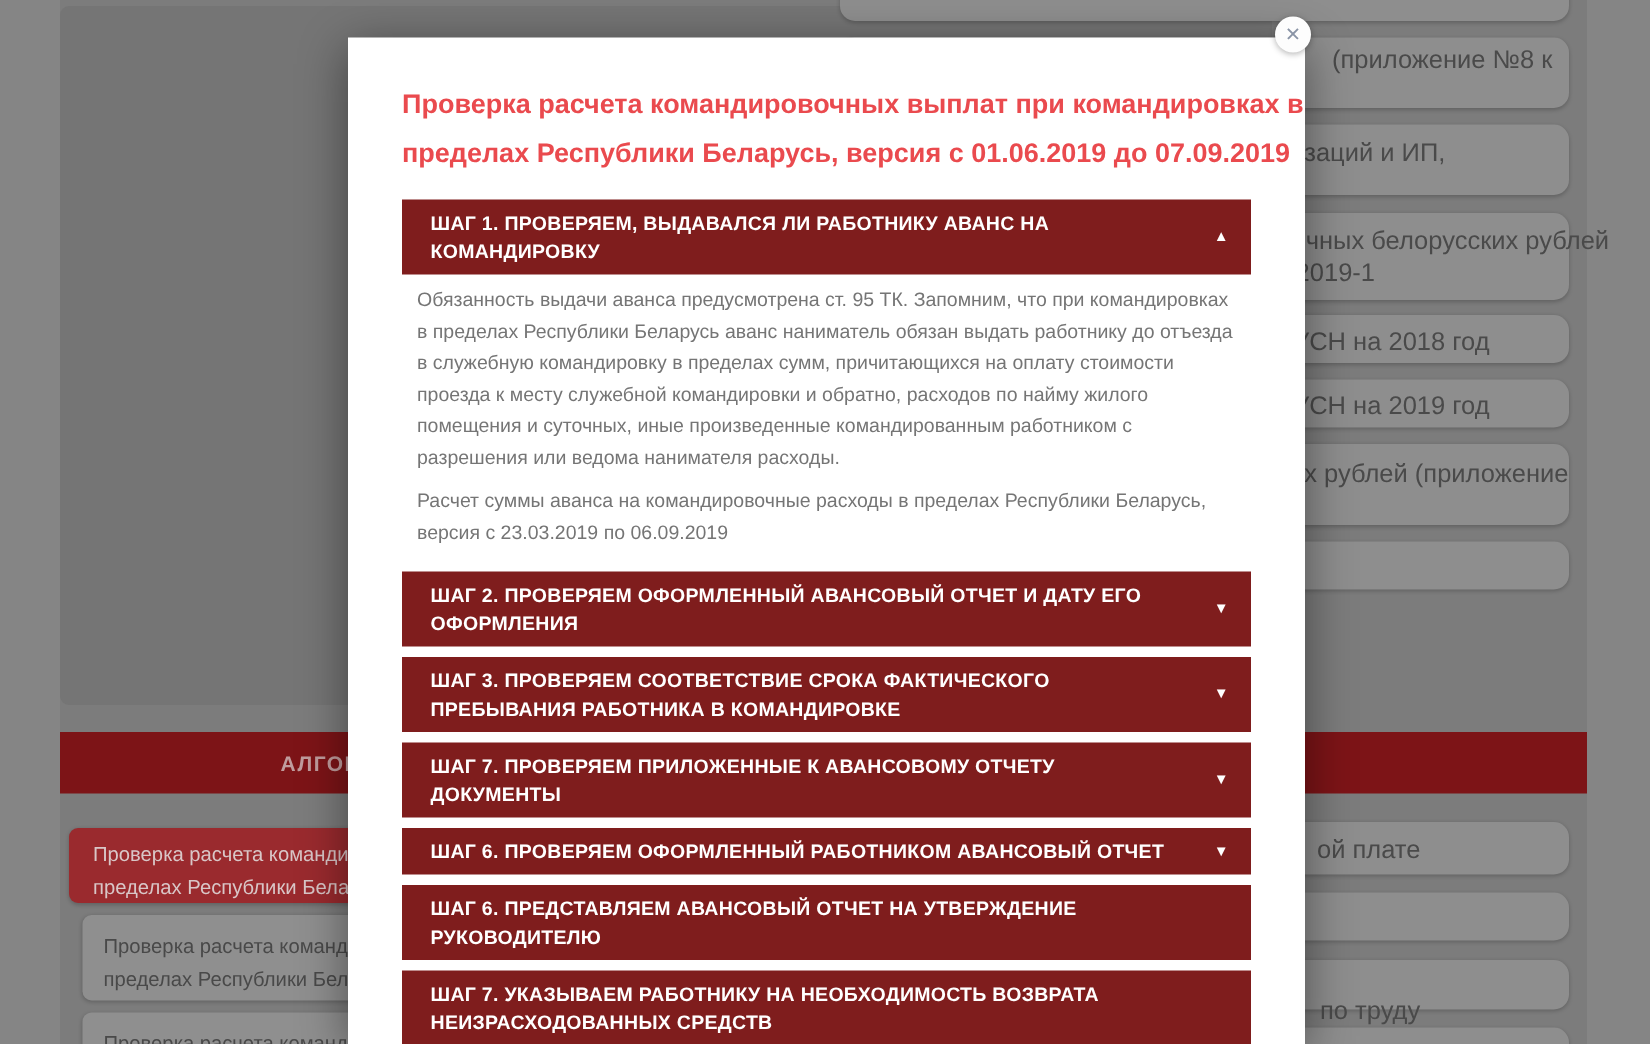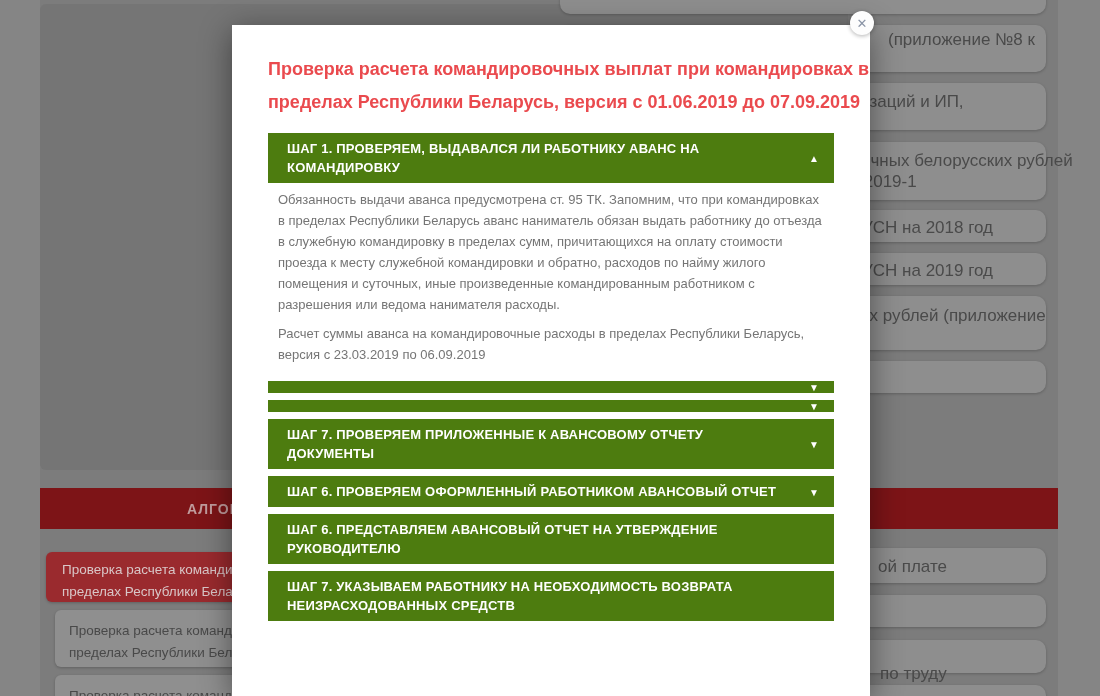--- a/index.html
+++ b/index.html
@@ -33,21 +33,21 @@
 
   
   .modal{position:absolute;left:232px;top:25px;width:638px;height:671px;background:#ffffff;
          box-shadow:0 6px 30px rgba(0,0,0,.45);padding:0 36px;box-sizing:border-box;}
   .close-btn{position:absolute;top:-14px;right:-4px;width:24px;height:24px;border-radius:50%;
              background:#fdfdfd;box-shadow:0 1px 4px rgba(0,0,0,.3);display:flex;align-items:center;
              justify-content:center;color:#8a94a6;font-size:13px;font-weight:bold;cursor:pointer;}
   .modal-title{margin:28px 0 0;color:#ea4a4e;font-size:18px;line-height:33px;font-weight:700;text-align:center;}
   .title-line{white-space:nowrap;}
   .steps{margin-top:14px;}
-  .step-header{position:relative;background:#4d7c0f;color:#ffffff;padding:6px 40px 6px 19px;
+  .step-header{position:relative;background:#7f1d1d;color:#ffffff;padding:6px 40px 6px 19px;
                margin-top:7px;cursor:pointer;}
   .step-header.first{margin-top:0;}
   .step-label{font-size:13px;font-weight:bold;line-height:19px;white-space:pre-line;letter-spacing:.2px;}
   .arrow{position:absolute;right:15px;top:50%;transform:translateY(-50%);font-size:10px;color:#fff;}
   .step-content{padding:6px 10px 9px;color:#757575;font-size:13px;line-height:21px;}
   .step-content p{margin:0;}
   .step-content .p2{margin-top:8px;}
 </style>
 </head>
 <body>
@@ -121,24 +121,28 @@
 КОМАНДИРОВКУ</div>
         <span class="arrow">▲</span>
       </div>
 
       <div class="step-content">
         <p class="p1">Обязанность выдачи аванса предусмотрена ст. 95 ТК. Запомним, что при командировках в пределах Республики Беларусь аванс наниматель обязан выдать работнику до отъезда в служебную командировку в пределах сумм, причитающихся на оплату стоимости проезда к месту служебной командировки и обратно, расходов по найму жилого помещения и суточных, иные произведенные командированным работником с разрешения или ведома нанимателя расходы.</p>
         <p class="p2">Расчет суммы аванса на командировочные расходы в пределах Республики Беларусь, версия с 23.03.2019 по 06.09.2019</p>
       </div>
 
       <div class="step-header">
+        <div class="step-label">ШАГ 2. ПРОВЕРЯЕМ ОФОРМЛЕННЫЙ АВАНСОВЫЙ ОТЧЕТ И ДАТУ ЕГО
+ОФОРМЛЕНИЯ</div>
         <span class="arrow">▼</span>
       </div>
 
       <div class="step-header">
+        <div class="step-label">ШАГ 3. ПРОВЕРЯЕМ СООТВЕТСТВИЕ СРОКА ФАКТИЧЕСКОГО
+ПРЕБЫВАНИЯ РАБОТНИКА В КОМАНДИРОВКЕ</div>
         <span class="arrow">▼</span>
       </div>
 
       <div class="step-header">
         <div class="step-label">ШАГ 7. ПРОВЕРЯЕМ ПРИЛОЖЕННЫЕ К АВАНСОВОМУ ОТЧЕТУ
 ДОКУМЕНТЫ</div>
         <span class="arrow">▼</span>
       </div>
 
       <div class="step-header">

